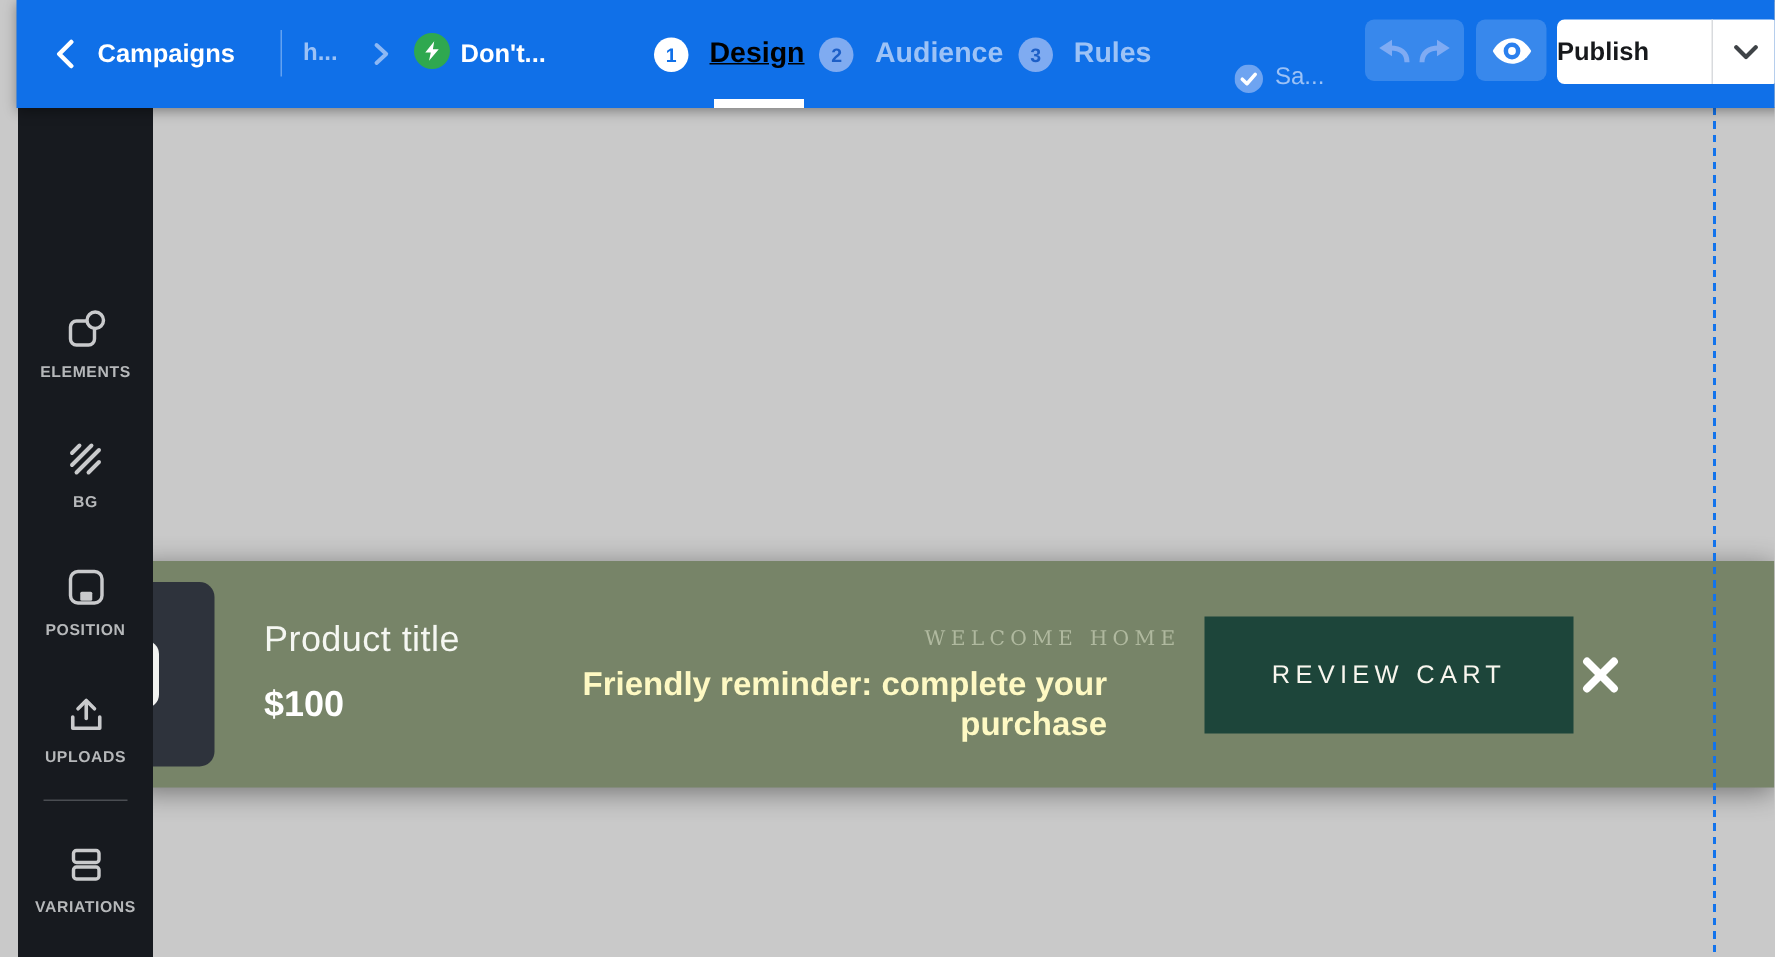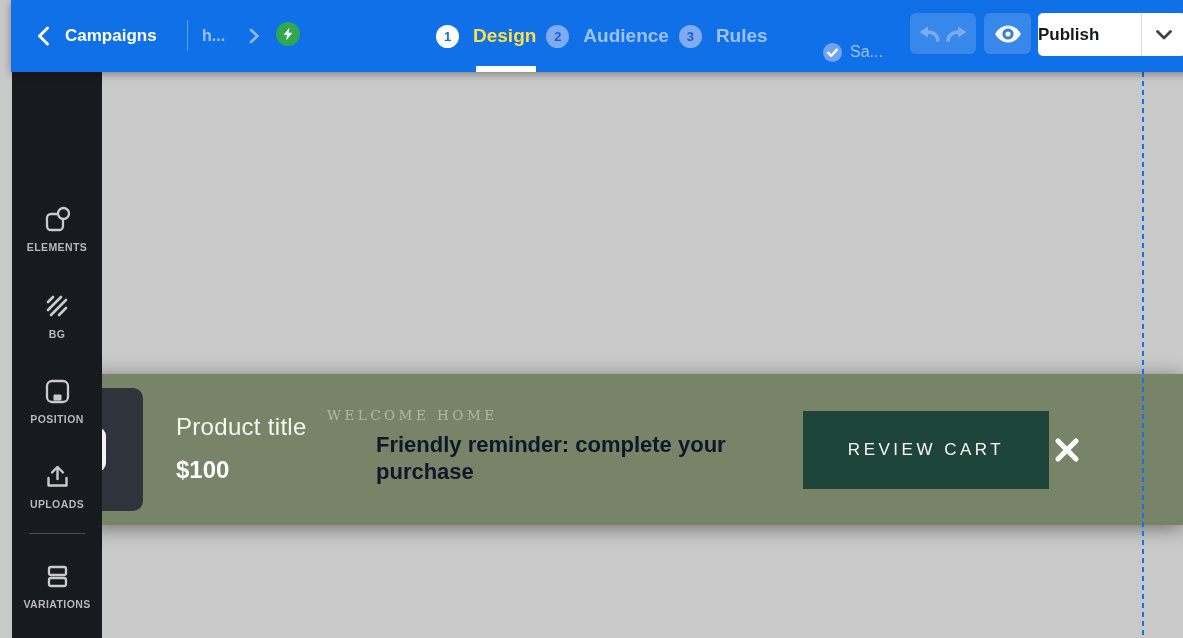--- a/index.html
+++ b/index.html
@@ -20,21 +20,21 @@
   .badge { position:absolute; left:265px; top:22px; width:24px; height:24px; border-radius:50%;
            background:#2fa84f; display:flex; align-items:center; justify-content:center; }
   .crumb-current { left:296px; color:#fff; font-size:17px; font-weight:700; }
 
   .steps { left:425px; gap:0; }
   .step-circle { width:23px; height:23px; border-radius:50%; display:flex; align-items:center;
                  justify-content:center; font-size:13px; font-weight:700; flex:0 0 auto; }
   .step-circle.active { background:#fff; color:#1070e8; }
   .step-circle.idle { background:#7fabf1; color:#1d5fc7; }
   .step-label { font-size:19px; font-weight:600; margin:0 10px 0 14px; }
-  .step-label.active { color:#fde047; }
+  .step-label.active { color:#000000;text-decoration:underline; }
   .step-label.idle { color:#9cc2f6; }
   .design-underline { position:absolute; left:465px; bottom:0; width:60px; height:6px;
                       background:#fff; }
 
   .saved { left:812px; gap:8px;margin-top:16px; }
   .saved-label { color:#9cc2f6; font-size:16px; }
   .hdr-chip { position:absolute; top:13px; height:41px; border-radius:6px;
               background:rgba(255,255,255,.17); display:flex; align-items:center;
               justify-content:center; }
   .undo-redo { left:899px; width:66px; gap:6px; cursor:pointer; }
@@ -63,24 +63,24 @@
                 background-image:repeating-linear-gradient(to bottom,#1273ec 0 5px,transparent 5px 9px); }
 
   .banner { position:absolute; left:0; right:0; top:302px; height:151px; background:#778468;
             box-shadow:0 3px 18px rgba(0,0,0,.45); z-index:4; }
   .product-image { position:absolute; left:-60px; top:14px; width:113px; height:123px;
                    background:#2e333c; border-radius:10px; display:flex; align-items:center;
                    justify-content:center; }
   .p-title { position:absolute; left:86px; top:39px; color:#f5f7f2; font-size:24px;
              font-weight:400; letter-spacing:.3px; }
   .p-price { position:absolute; left:86px; top:82px; color:#fff; font-size:24px; font-weight:700; }
-  .center-block { position:absolute; left:237px; top:33px; width:460px; text-align:left; }
+  .center-block { position:absolute; left:237px; top:44px; width:460px; text-align:right; }
   .eyebrow { font-family:"DejaVu Serif", serif; font-size:13.5px; letter-spacing:3.5px;
              color:#b0b99f; }
-  .headline { max-width:362px; margin:8px auto 0; color:#0f172a; font-size:22px; font-weight:700;
+  .headline { max-width:362px; margin:8px auto 0; color:#fef9c3; font-size:22px; font-weight:700;
               line-height:27px; }
   .cta-btn { position:absolute; left:701px; top:37px; width:246px; height:78px; background:#1d453a;
              color:#f8f6ee; font-size:17px; letter-spacing:3.5px; display:flex; align-items:center;
              justify-content:center; cursor:pointer; border:none;margin-left:12px; }
   .close-x { position:absolute; left:963px; top:62px; width:28px; height:28px; cursor:pointer; }
 </style>
 </head>
 <body>
 
 <div class="stage">
@@ -105,20 +105,23 @@
         <polyline points="2,2 8.5,8 2,14" fill="none" stroke="#8db8f4" stroke-width="2.6" stroke-linecap="round" stroke-linejoin="round"></polyline>
       </svg>
     </div>
 
     <div class="badge">
       <svg width="12" height="14" viewBox="0 0 12 14">
         <polygon points="7.5,0.5 1.5,8 5.2,8 4,13.5 10.5,5.8 6.6,5.8" fill="#fff"></polygon>
       </svg>
     </div>
 
+    <div class="hdr-abs crumb-current">
+      <span>Don't...</span>
+    </div>
 
     <div class="hdr-abs steps">
       <div class="step-circle active">
         <span>1</span>
       </div>
       <span class="step-label active">Design</span>
       <div class="step-circle idle">
         <span>2</span>
       </div>
       <span class="step-label idle">Audience</span>

